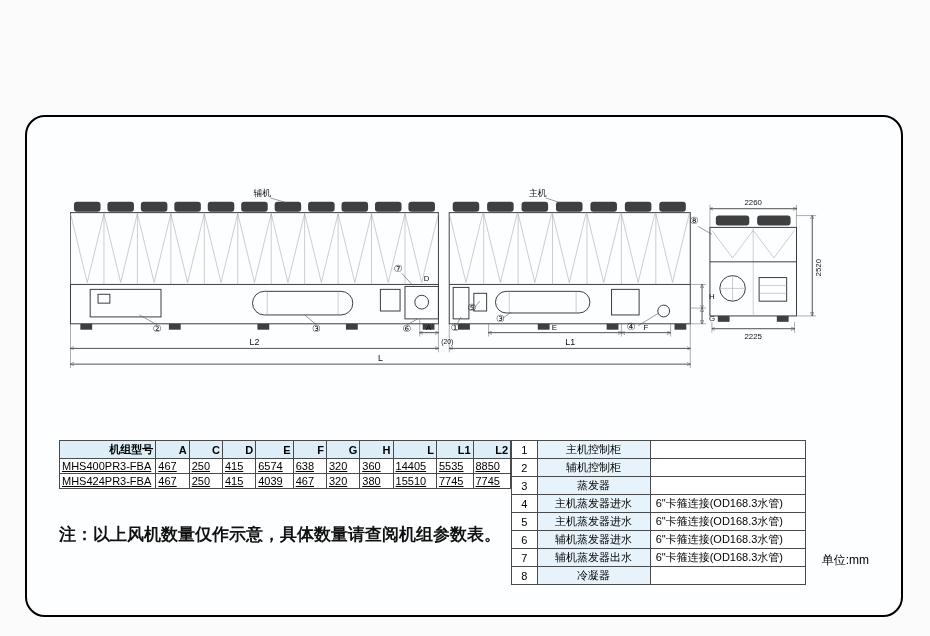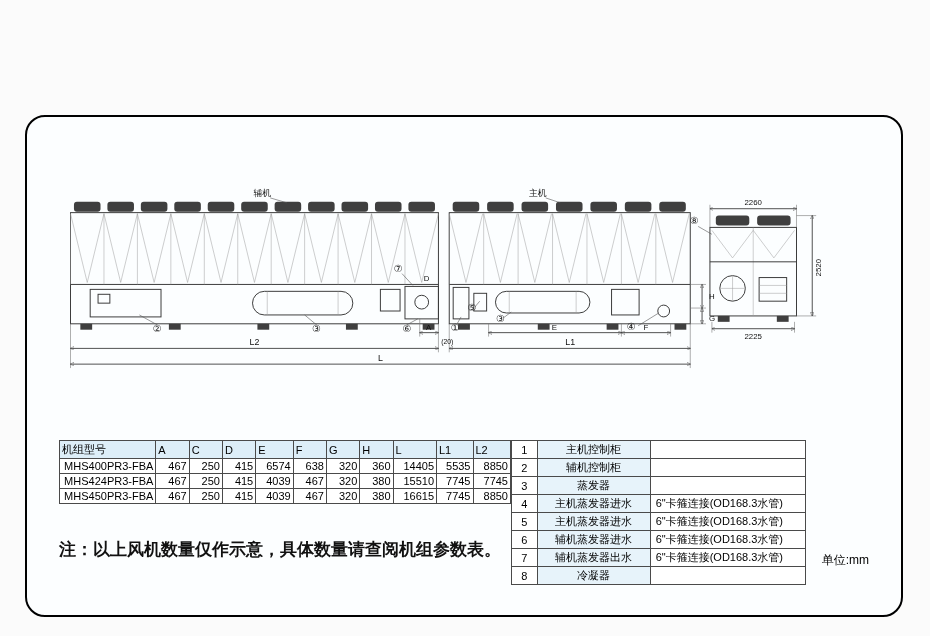--- a/index.html
+++ b/index.html
@@ -32,22 +32,22 @@
   svg text { stroke:none; fill:#111; text-anchor:middle; font-family:"Liberation Sans", sans-serif; }
   svg .t7 { font-size:7px; } svg .t8 { font-size:8px; }
   svg .t9 { font-size:9px; } svg .t10 { font-size:10px; }
   svg .ts { text-anchor:start; }
 
   .tables-row { display:flex; justify-content:space-between; align-items:flex-start; padding:0 32px; margin-top:60px; }
 
   table { border-collapse:collapse; background:#fff; }
   td, th { border:1px solid #4a4a4a; font-size:11px; padding:1px 2px; height:15px; }
 
-  .dim-table th { background:#ddeef8; font-weight:400; text-align:left;margin-left:12px; }
-  .dim-table td { text-align:right; }
+  .dim-table th { background:#ddeef8; font-weight:700; text-align:right;margin-left:12px; }
+  .dim-table td { text-align:left;text-decoration:underline; }
   .dim-table th:first-child { width:98px; }
   .dim-table th { width:34px; }
   .dim-table th:nth-child(5) { width:38px; }
   .dim-table th:nth-child(9) { width:44px; }
   .dim-table th:nth-child(10){ width:37px; }
   .dim-table th:nth-child(11){ width:38px; }
 
   .legend-table td:nth-child(1){ width:26px; text-align:center; background:#ffffff; }
   .legend-table td:nth-child(2){ width:116px; text-align:center; background:#e7f3fa; }
   .legend-table td:nth-child(3){ width:158px; text-align:left; padding-left:5px; }
@@ -257,33 +257,20 @@
                 <td>250</td>
                 <td>415</td>
                 <td>4039</td>
                 <td>467</td>
                 <td>320</td>
                 <td>380</td>
                 <td>15510</td>
                 <td>7745</td>
                 <td>7745</td>
               </tr>
-              <tr>
-                <td>MHS450PR3-FBA</td>
-                <td>467</td>
-                <td>250</td>
-                <td>415</td>
-                <td>4039</td>
-                <td>467</td>
-                <td>320</td>
-                <td>380</td>
-                <td>16615</td>
-                <td>7745</td>
-                <td>8850</td>
-              </tr>
             </tbody>
         </table>
         <div class="note">注：以上风机数量仅作示意，具体数量请查阅机组参数表。</div>
       </div>
 
       <div class="right-col">
         <table class="legend-table">
           <tbody>
               <tr>
                 <td>1</td>

